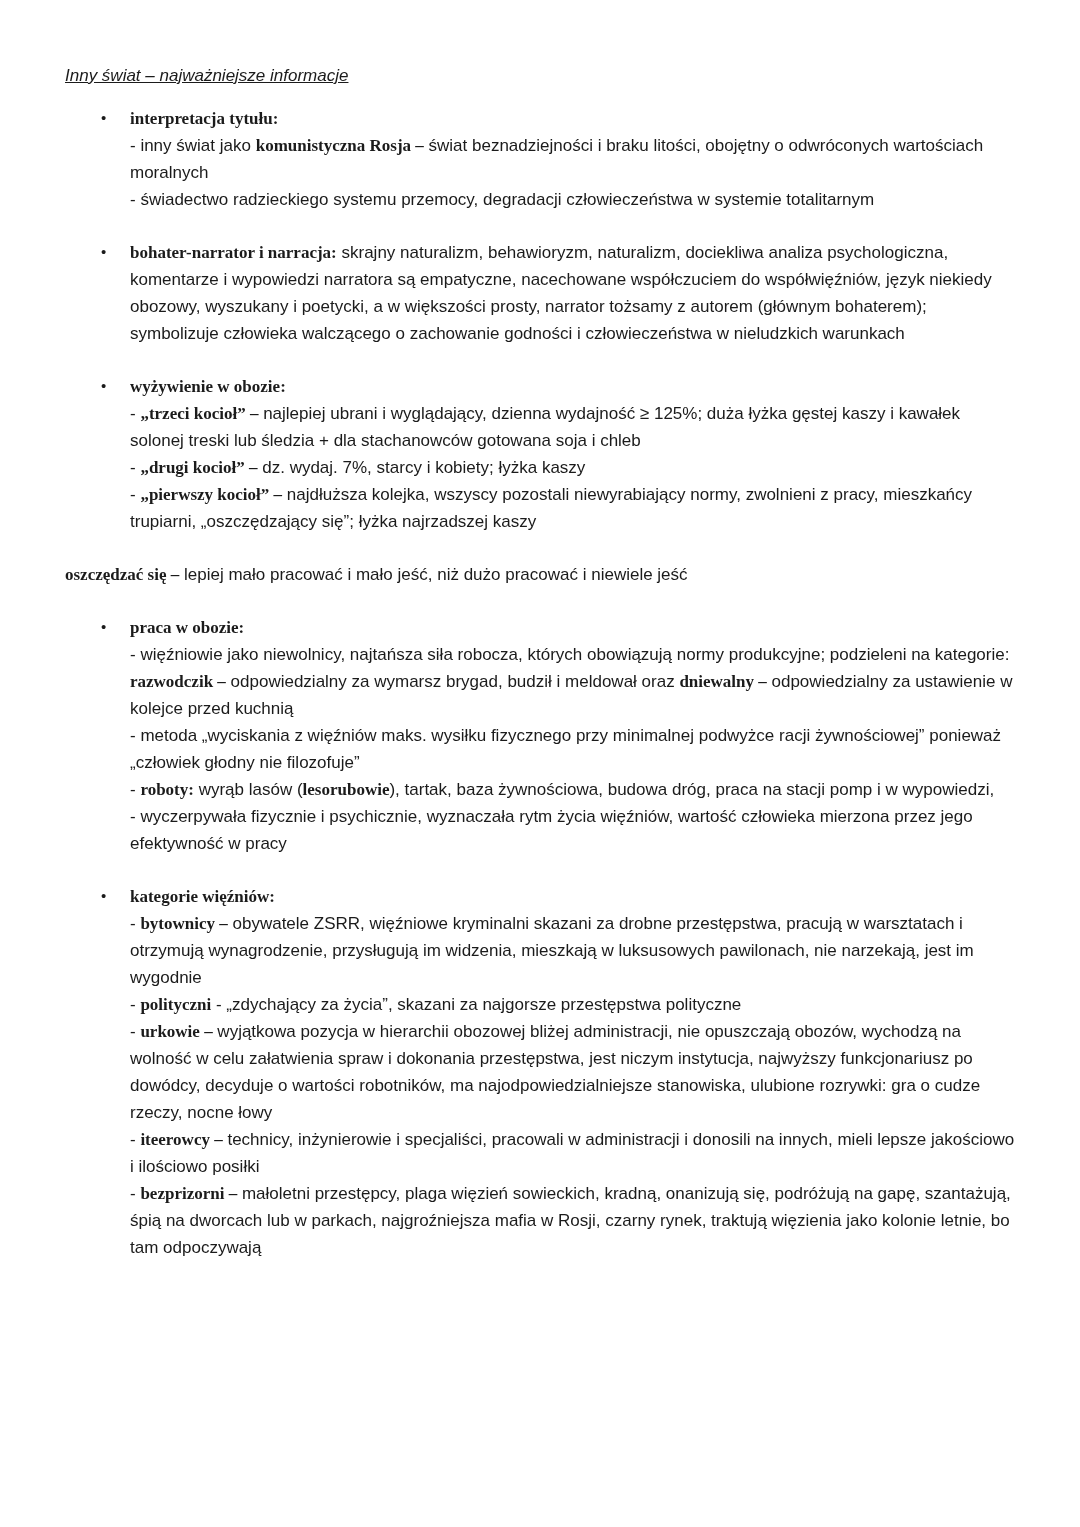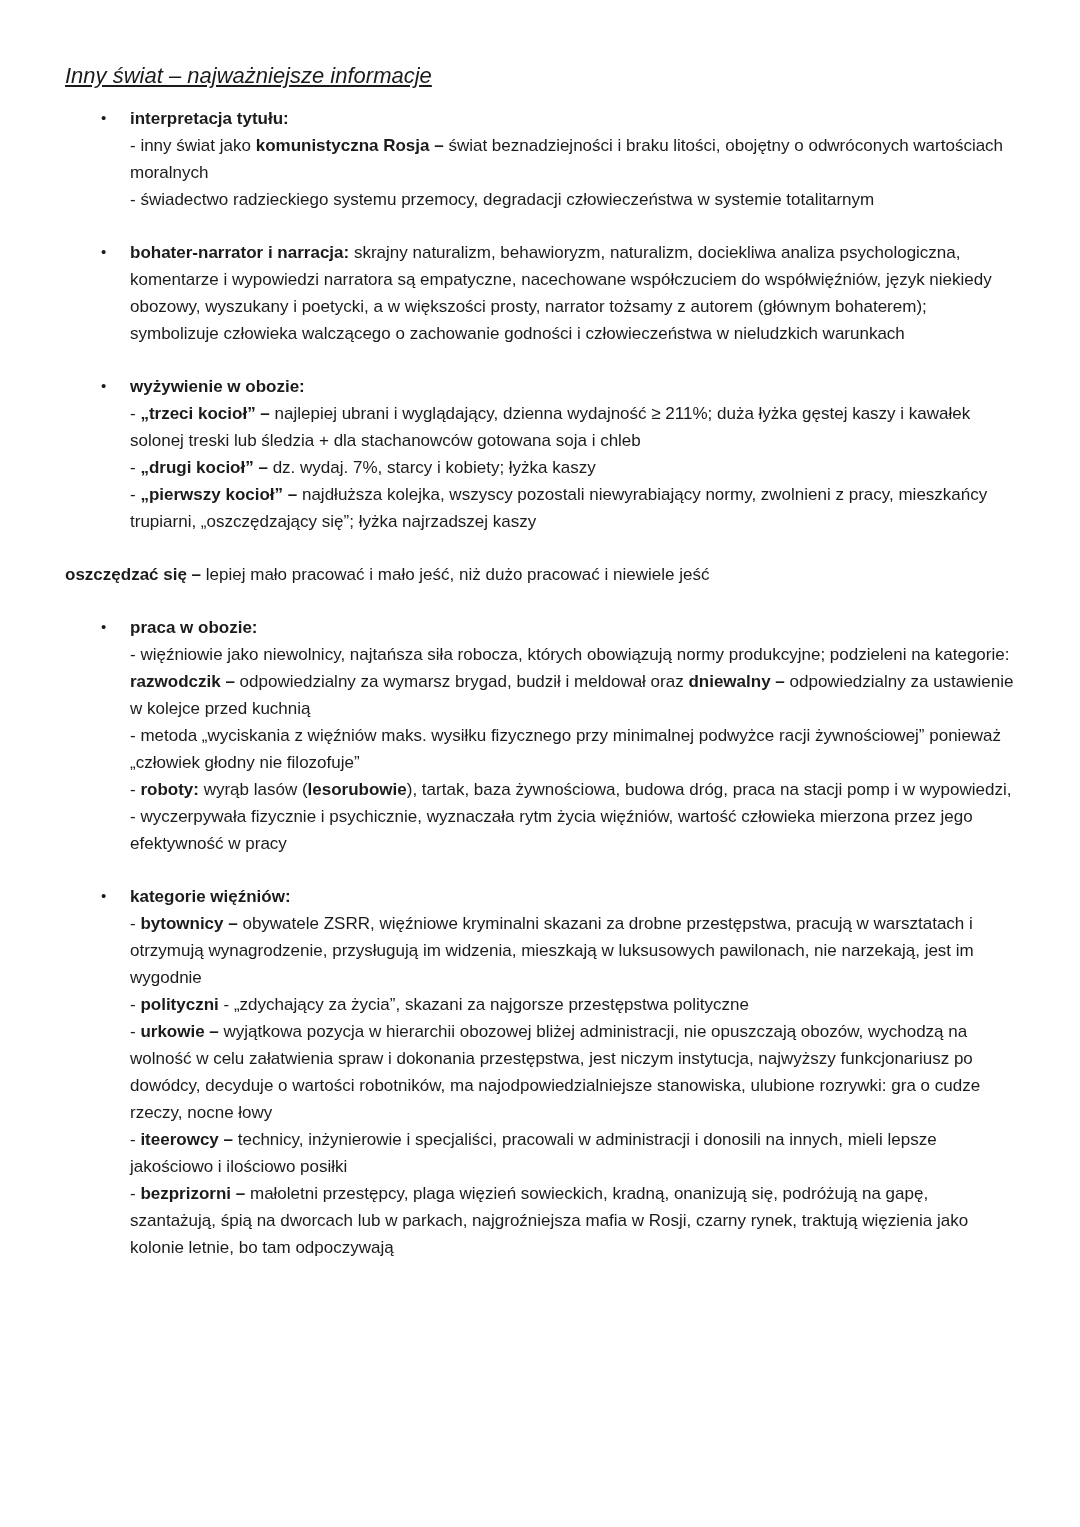--- a/index.html
+++ b/index.html
@@ -13,55 +13,55 @@
     font-family: "Liberation Sans", sans-serif;
     font-size: 17px;
     line-height: 27px;
     padding: 62px 65px 0 65px;
     overflow: hidden;
   }
   .title {
     font-style: italic;
     text-decoration: underline;
     margin-bottom: 16px;
-    font-size: 22px;
+    font-size: 17px;
   }
   .block { margin-bottom: 26px; }
   .block.bullet { position: relative; padding-left: 65px; }
   .block.plain { padding-left: 0; margin-top: 8px; }
   .marker {
     position: absolute;
     left: 36px;
     top: -1px;
     font-size: 15px;
     line-height: 27px;
   }
   .para { }
-  .run.bold { font-weight: bold; }
+  .run.bold { font-weight: bold; font-family: Liberation Serif, serif; }
 </style>
 </head>
 <body>
 
 <div class="page">
   <div class="title">Inny świat – najważniejsze informacje</div>
   <div>
       <div class="block bullet">
         <span class="marker">•</span>
         <div class="para"><span class="run bold">interpretacja tytułu:</span></div>
         <div class="para"><span class="run">- inny świat jako </span><span class="run bold">komunistyczna Rosja –</span><span class="run"> świat beznadziejności i braku litości, obojętny o odwróconych wartościach moralnych</span></div>
         <div class="para"><span class="run">- świadectwo radzieckiego systemu przemocy, degradacji człowieczeństwa w systemie totalitarnym</span></div>
       </div>
       <div class="block bullet">
         <span class="marker">•</span>
         <div class="para"><span class="run bold">bohater-narrator i narracja:</span><span class="run"> skrajny naturalizm, behawioryzm, naturalizm, dociekliwa analiza psychologiczna, komentarze i wypowiedzi narratora są empatyczne, nacechowane współczuciem do współwięźniów, język niekiedy obozowy, wyszukany i poetycki, a w większości prosty, narrator tożsamy z autorem (głównym bohaterem); symbolizuje człowieka walczącego o zachowanie godności i człowieczeństwa w nieludzkich warunkach</span></div>
       </div>
       <div class="block bullet">
         <span class="marker">•</span>
         <div class="para"><span class="run bold">wyżywienie w obozie:</span></div>
-        <div class="para"><span class="run">- </span><span class="run bold">„trzeci kocioł” –</span><span class="run"> najlepiej ubrani i wyglądający, dzienna wydajność ≥ 211%; duża łyżka gęstej kaszy i kawałek solonej treski lub śledzia + dla stachanowców gotowana soja i chleb</span></div>
+        <div class="para"><span class="run">- </span><span class="run bold">„trzeci kocioł” –</span><span class="run"> najlepiej ubrani i wyglądający, dzienna wydajność ≥ 125%; duża łyżka gęstej kaszy i kawałek solonej treski lub śledzia + dla stachanowców gotowana soja i chleb</span></div>
         <div class="para"><span class="run">- </span><span class="run bold">„drugi kocioł” –</span><span class="run"> dz. wydaj. 7%, starcy i kobiety; łyżka kaszy</span></div>
         <div class="para"><span class="run">- </span><span class="run bold">„pierwszy kocioł” –</span><span class="run"> najdłuższa kolejka, wszyscy pozostali niewyrabiający normy, zwolnieni z pracy, mieszkańcy trupiarni, „oszczędzający się”; łyżka najrzadszej kaszy</span></div>
       </div>
       <div class="block plain">
         <div class="para"><span class="run bold">oszczędzać się –</span><span class="run"> lepiej mało pracować i mało jeść, niż dużo pracować i niewiele jeść</span></div>
       </div>
       <div class="block bullet">
         <span class="marker">•</span>
         <div class="para"><span class="run bold">praca w obozie:</span></div>
         <div class="para"><span class="run">- więźniowie jako niewolnicy, najtańsza siła robocza, których obowiązują normy produkcyjne; podzieleni na kategorie: </span><span class="run bold">razwodczik –</span><span class="run"> odpowiedzialny za wymarsz brygad, budził i meldował oraz </span><span class="run bold">dniewalny –</span><span class="run"> odpowiedzialny za ustawienie w kolejce przed kuchnią</span></div>

